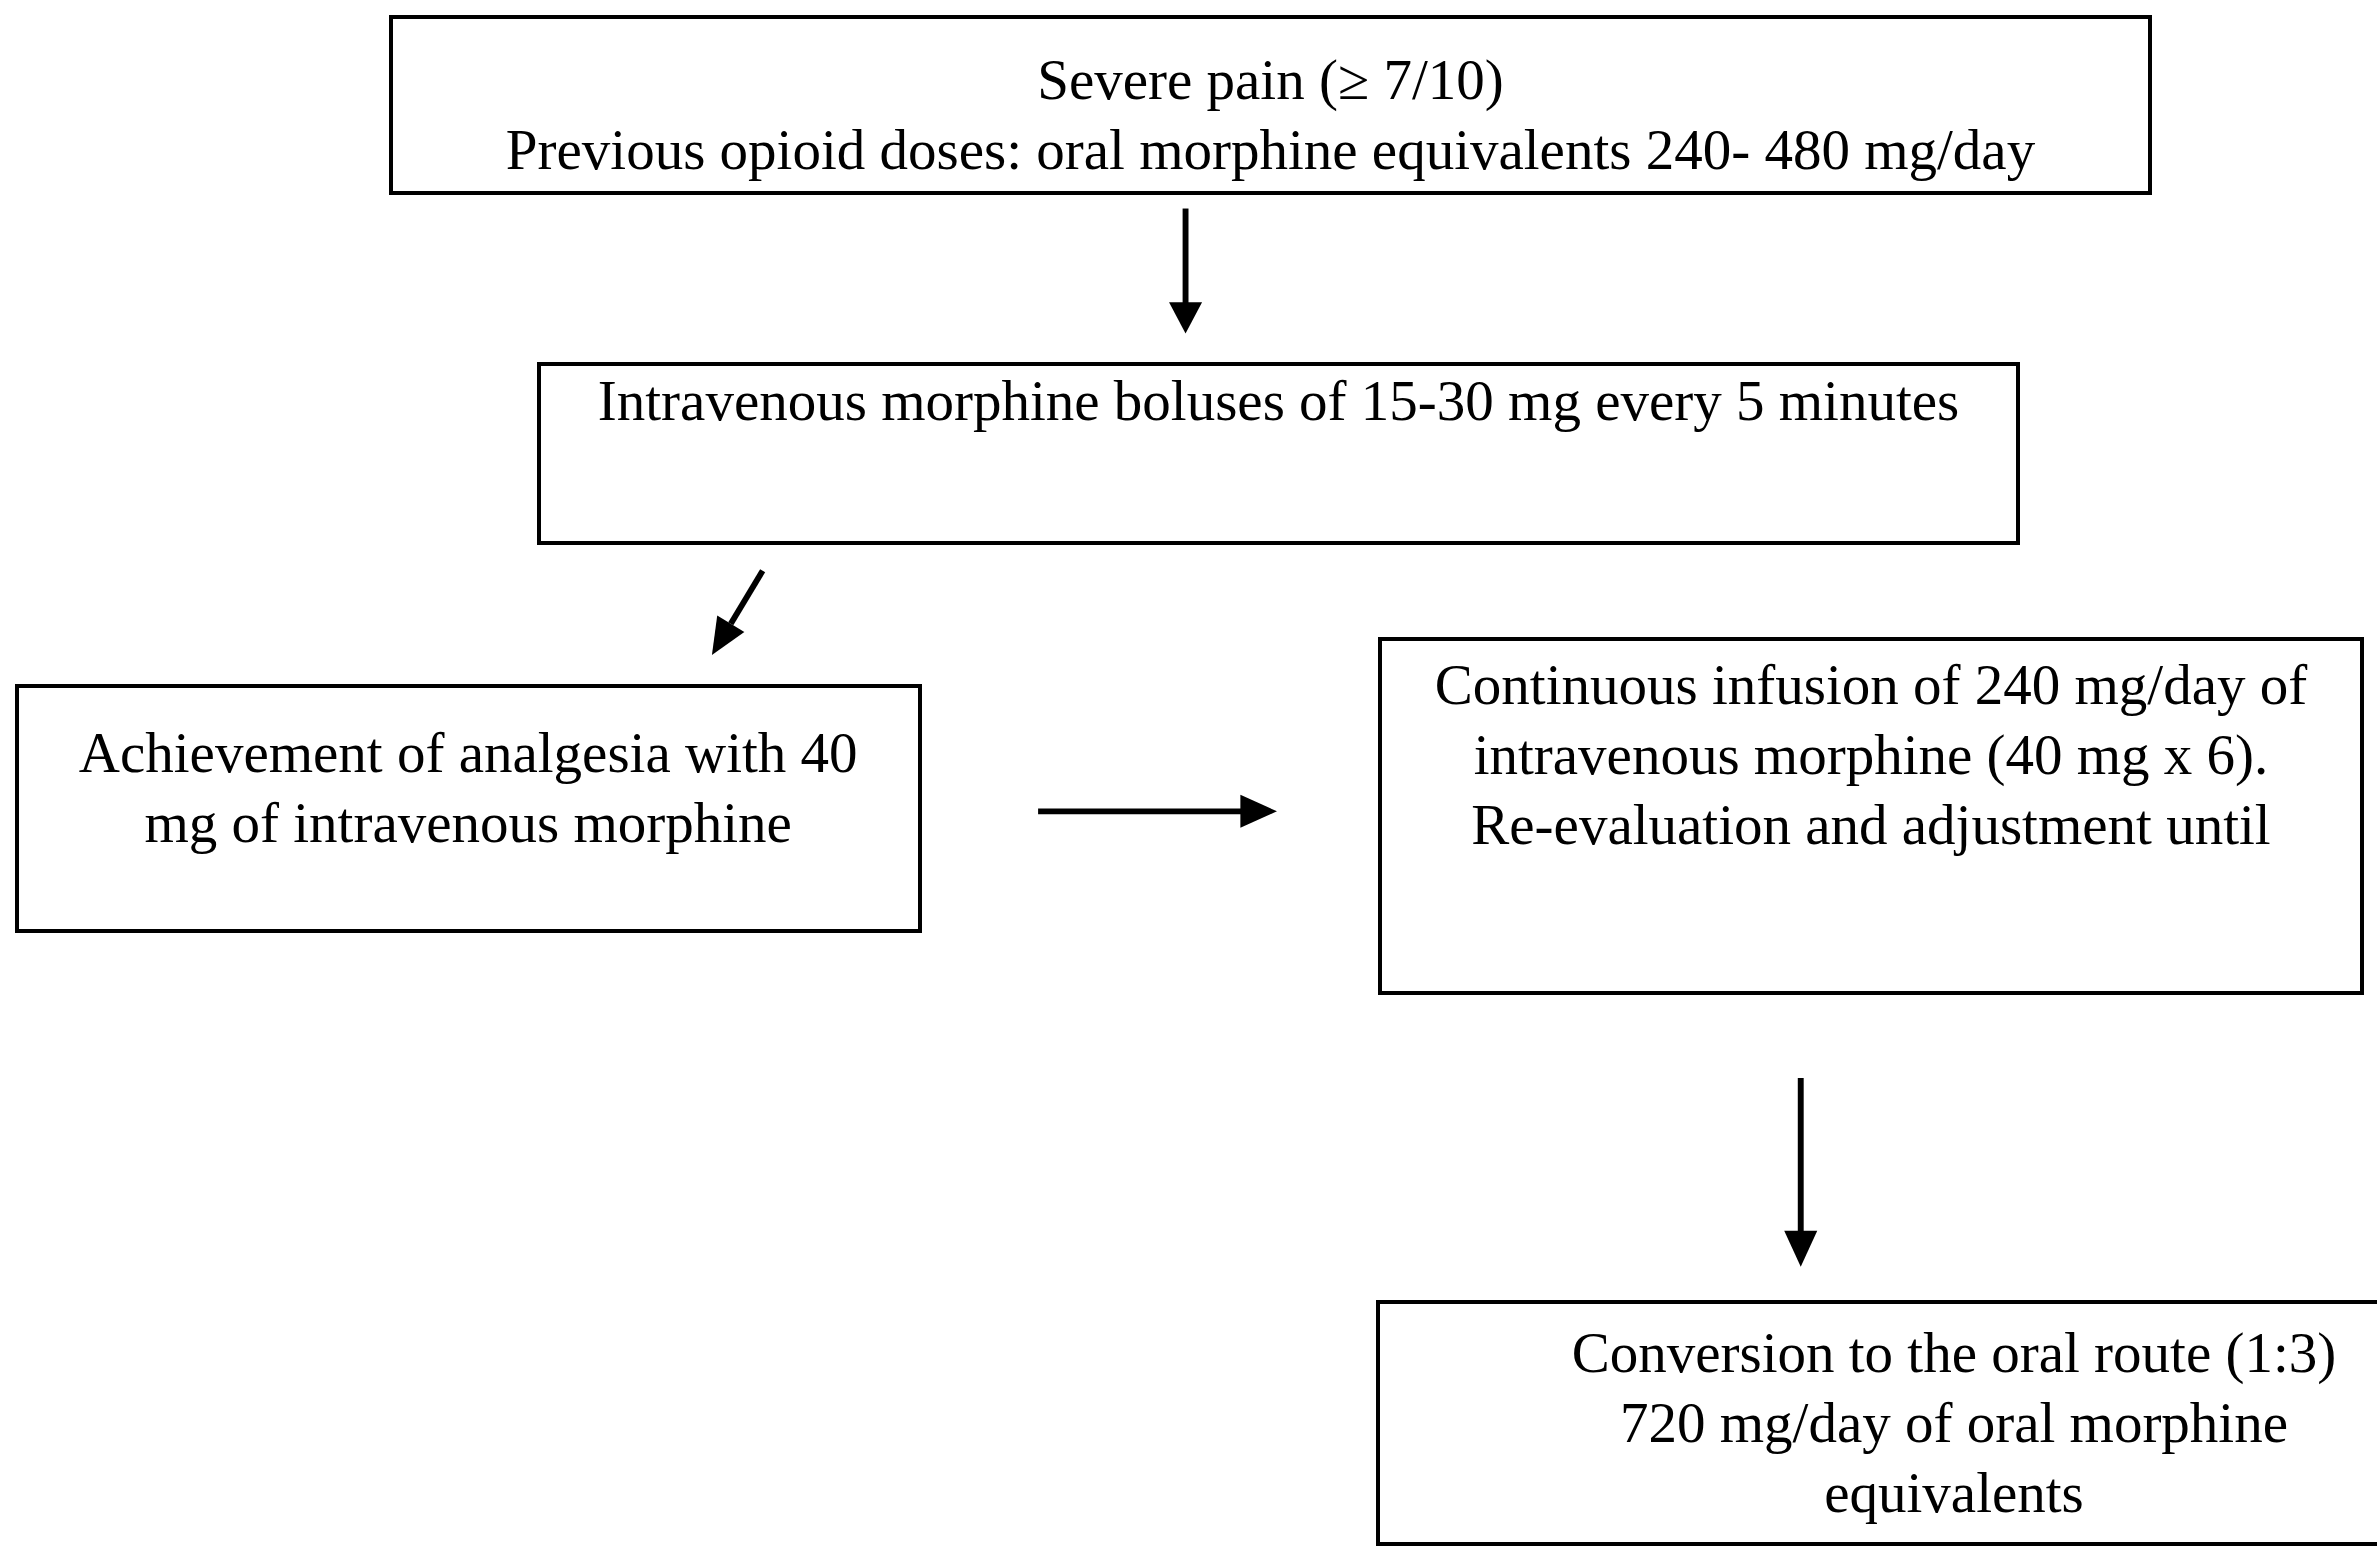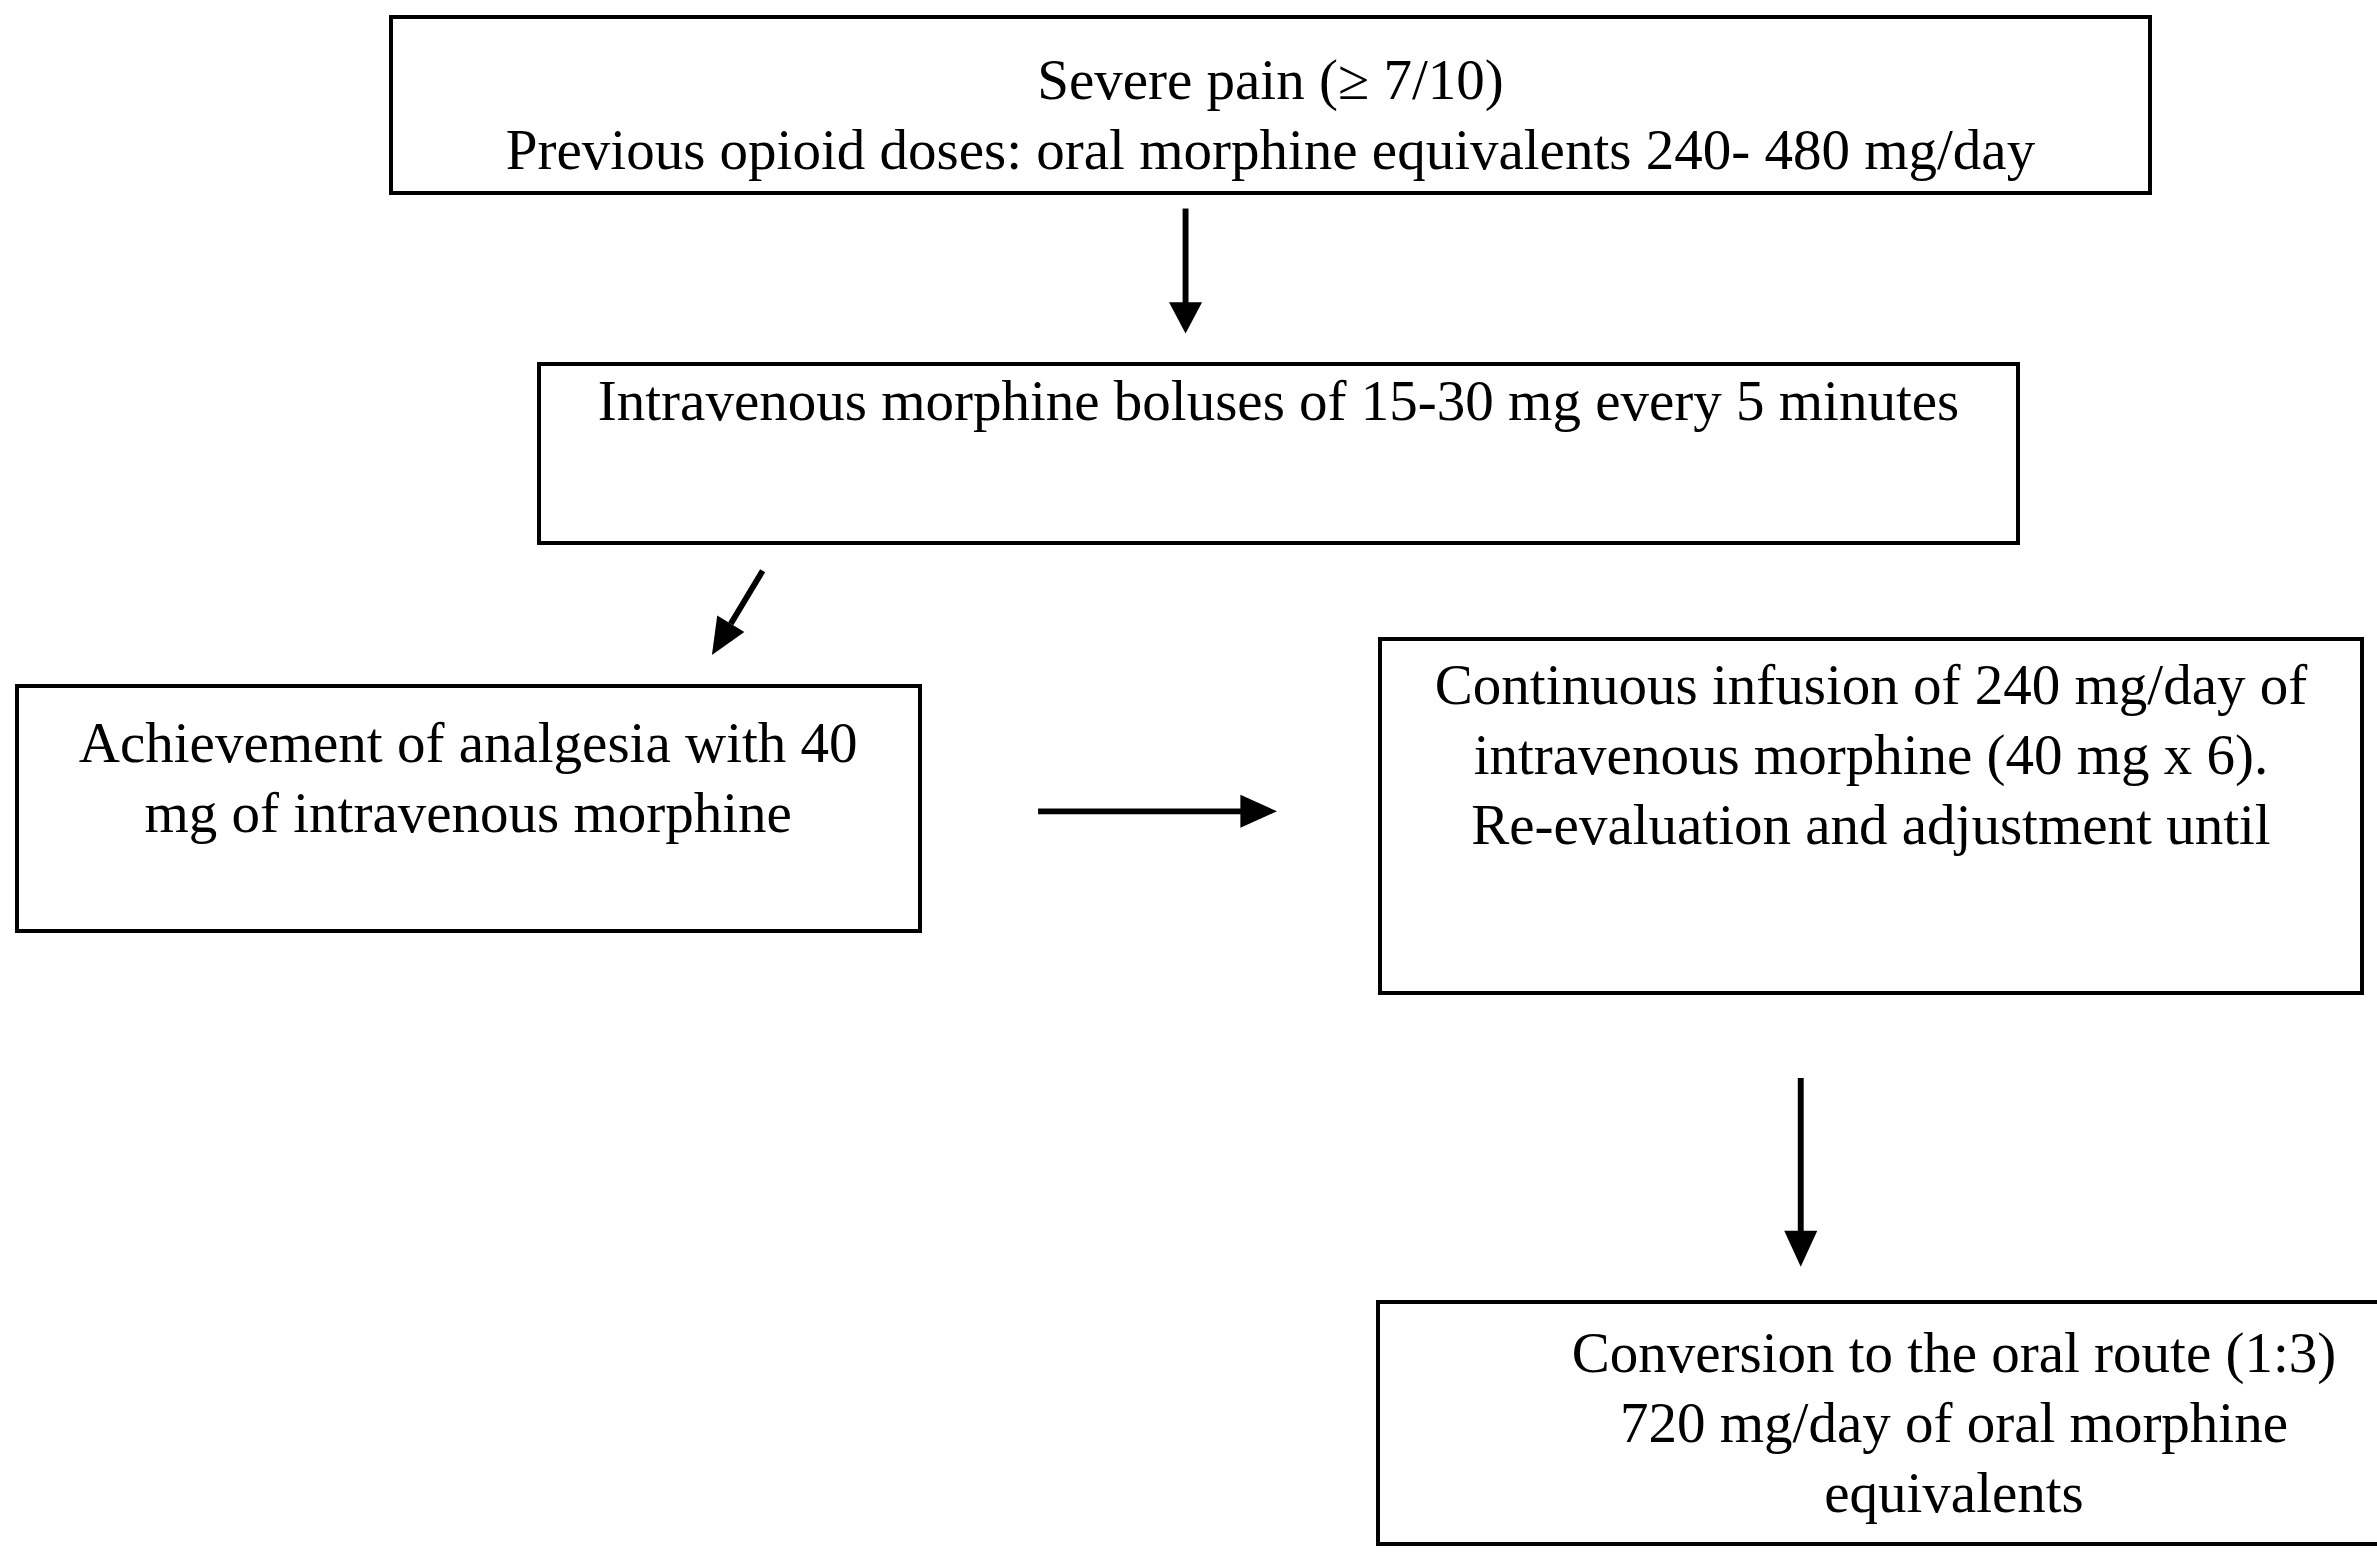--- a/index.html
+++ b/index.html
@@ -26,21 +26,21 @@
     text-align: center;
     font-size: 57px;
     line-height: 70px;
   }
   .node .line {
     white-space: nowrap;
   }
   
   .node-severe-pain        { left: 389px;  top: 14.7px;   width: 1763px; height: 180px; padding-top: 26.5px; }
   .node-iv-boluses         { left: 537px;  top: 362px;  width: 1483px; height: 183px; }
-  .node-analgesia          { left: 14.7px;   top: 684px; width: 907px; height: 249px; padding-top: 20px; }
+  .node-analgesia          { left: 14.7px;   top: 684px; width: 907px; height: 249px; padding-top: 30px; }
   .node-infusion           { left: 1378px; top: 637px; width: 986px; height: 358px; padding-top: 9px; }
   .node-conversion         { left: 1376px; top: 1300px; width: 1156px; height: 246px; padding-top: 13.6px; }
   .arrow-layer {
     position: absolute;
     left: 0; top: 0;
     width: 2377px;
     height: 1556px;
     pointer-events: none;
   }
 </style>

